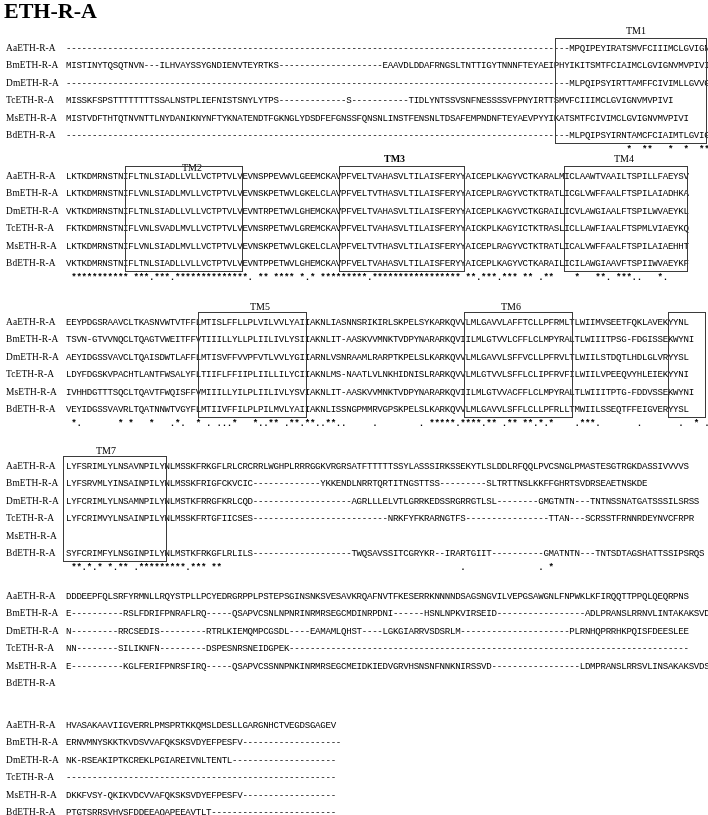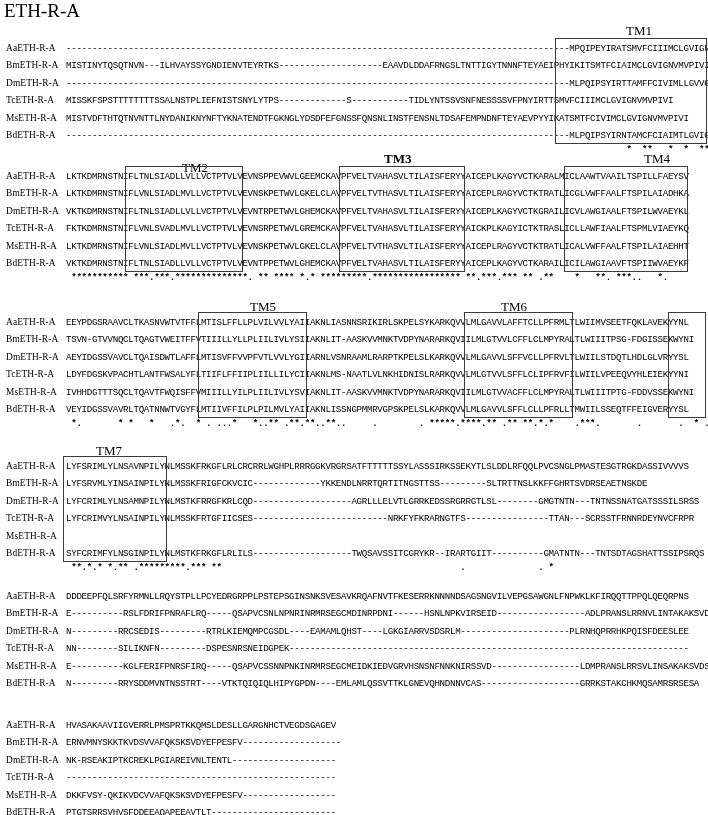--- a/index.html
+++ b/index.html
@@ -18,22 +18,22 @@
   #figure {
     position: relative;
     width: 708px;
     height: 815px;
   }
   .fig-title {
     position: absolute;
     left: 4px;
     top: 0px;
     font-family: "Liberation Serif", serif;
-    font-weight: normal;
-    font-size: 19px;
+    font-weight: bold;
+    font-size: 22px;
     letter-spacing: 0px;
     line-height: 22px;
   }
   .block {
     position: absolute;
     left: 0;
     width: 708px;
   }
   .row {
     position: relative;
@@ -71,21 +71,21 @@
     white-space: pre;
     font-weight: bold;
   }
   .cons-row {
     position: relative;
     height: 13px;
   }
   .tmlabel {
     position: absolute;
     font-family: "Liberation Serif", serif;
-    font-size: 13px;
+    font-size: 10px;
     line-height: 14px;
     white-space: pre;
   }
   .tmbox {
     position: absolute;
     border: 1px solid #3b3b3b;
     box-sizing: border-box;
     pointer-events: none;
   }
 </style>
@@ -126,21 +126,21 @@
       <div class="cons-row">
         <span class="cons">                                                                                                            *  **   *  *  ***  **  ***  **  ******</span>
       </div>
     </div>
     <div class="tmbox" style="left:555px; top:14px; width:152px; height:106px;"></div>
   </div>
 
   <div class="block" style="top:152px;">
     <div class="tmlabel" style="left:182px; top:9px;">TM2</div>
     <div class="tmlabel" style="left:384px; top:0px;font-weight:bold;">TM3</div>
-    <div class="tmlabel" style="left:644px; top:0px;">TM4</div>
+    <div class="tmlabel" style="left:614px; top:0px;">TM4</div>
     <div style="position:relative; top:16px;">
       <div class="row">
         <span class="label">AaETH-R-A</span>
         <span class="seq">LKTKDMRNSTNIFLTNLSIADLLVLLVCTPTVLVEVNSPPEVWVLGEEMCKAVPFVELTVAHASVLTILAISFERYYAICEPLKAGYVCTKARALMICLAAWTVAAILTSPILLFAEYSV</span>
       </div>
       <div class="row">
         <span class="label">BmETH-R-A</span>
         <span class="seq">LKTKDMRNSTNIFLVNLSIADLMVLLVCTPTVLVEVNSKPETWVLGKELCLAVPFVELTVTHASVLTILAISFERYYAICEPLRAGYVCTKTRATLICGLVWFFAALFTSPILAIADHKA</span>
       </div>
       <div class="row">
@@ -255,21 +255,20 @@
       <div class="row">
         <span class="label">TcETH-R-A</span>
         <span class="seq">NN--------SILIKNFN---------DSPESNRSNEIDGPEK-----------------------------------------------------------------------------</span>
       </div>
       <div class="row">
         <span class="label">MsETH-R-A</span>
         <span class="seq">E----------KGLFERIFPNRSFIRQ-----QSAPVCSSNNPNKINRMRSEGCMEIDKIEDVGRVHSNSNFNNKNIRSSVD-----------------LDMPRANSLRRSVLINSAKAKSVDS</span>
       </div>
       <div class="row">
         <span class="label">BdETH-R-A</span>
-        <span class="seq">N---------RRYSDDMVNTNSSTRT----VTKTQIQIQLHIPYGPDN----EMLAMLQSSVTTKLGNEVQHNDNNVCAS-------------------GRRKSTAKCHKMQSAMRSRSESA</span>
       </div>
     </div>
   </div>
 
   <div class="block" style="top:717px;">
     <div style="position:relative; top:0px;">
       <div class="row">
         <span class="label">AaETH-R-A</span>
         <span class="seq">HVASAKAAVIIGVERRLPMSPRTKKQMSLDESLLGARGNHCTVEGDSGAGEV</span>
       </div>

